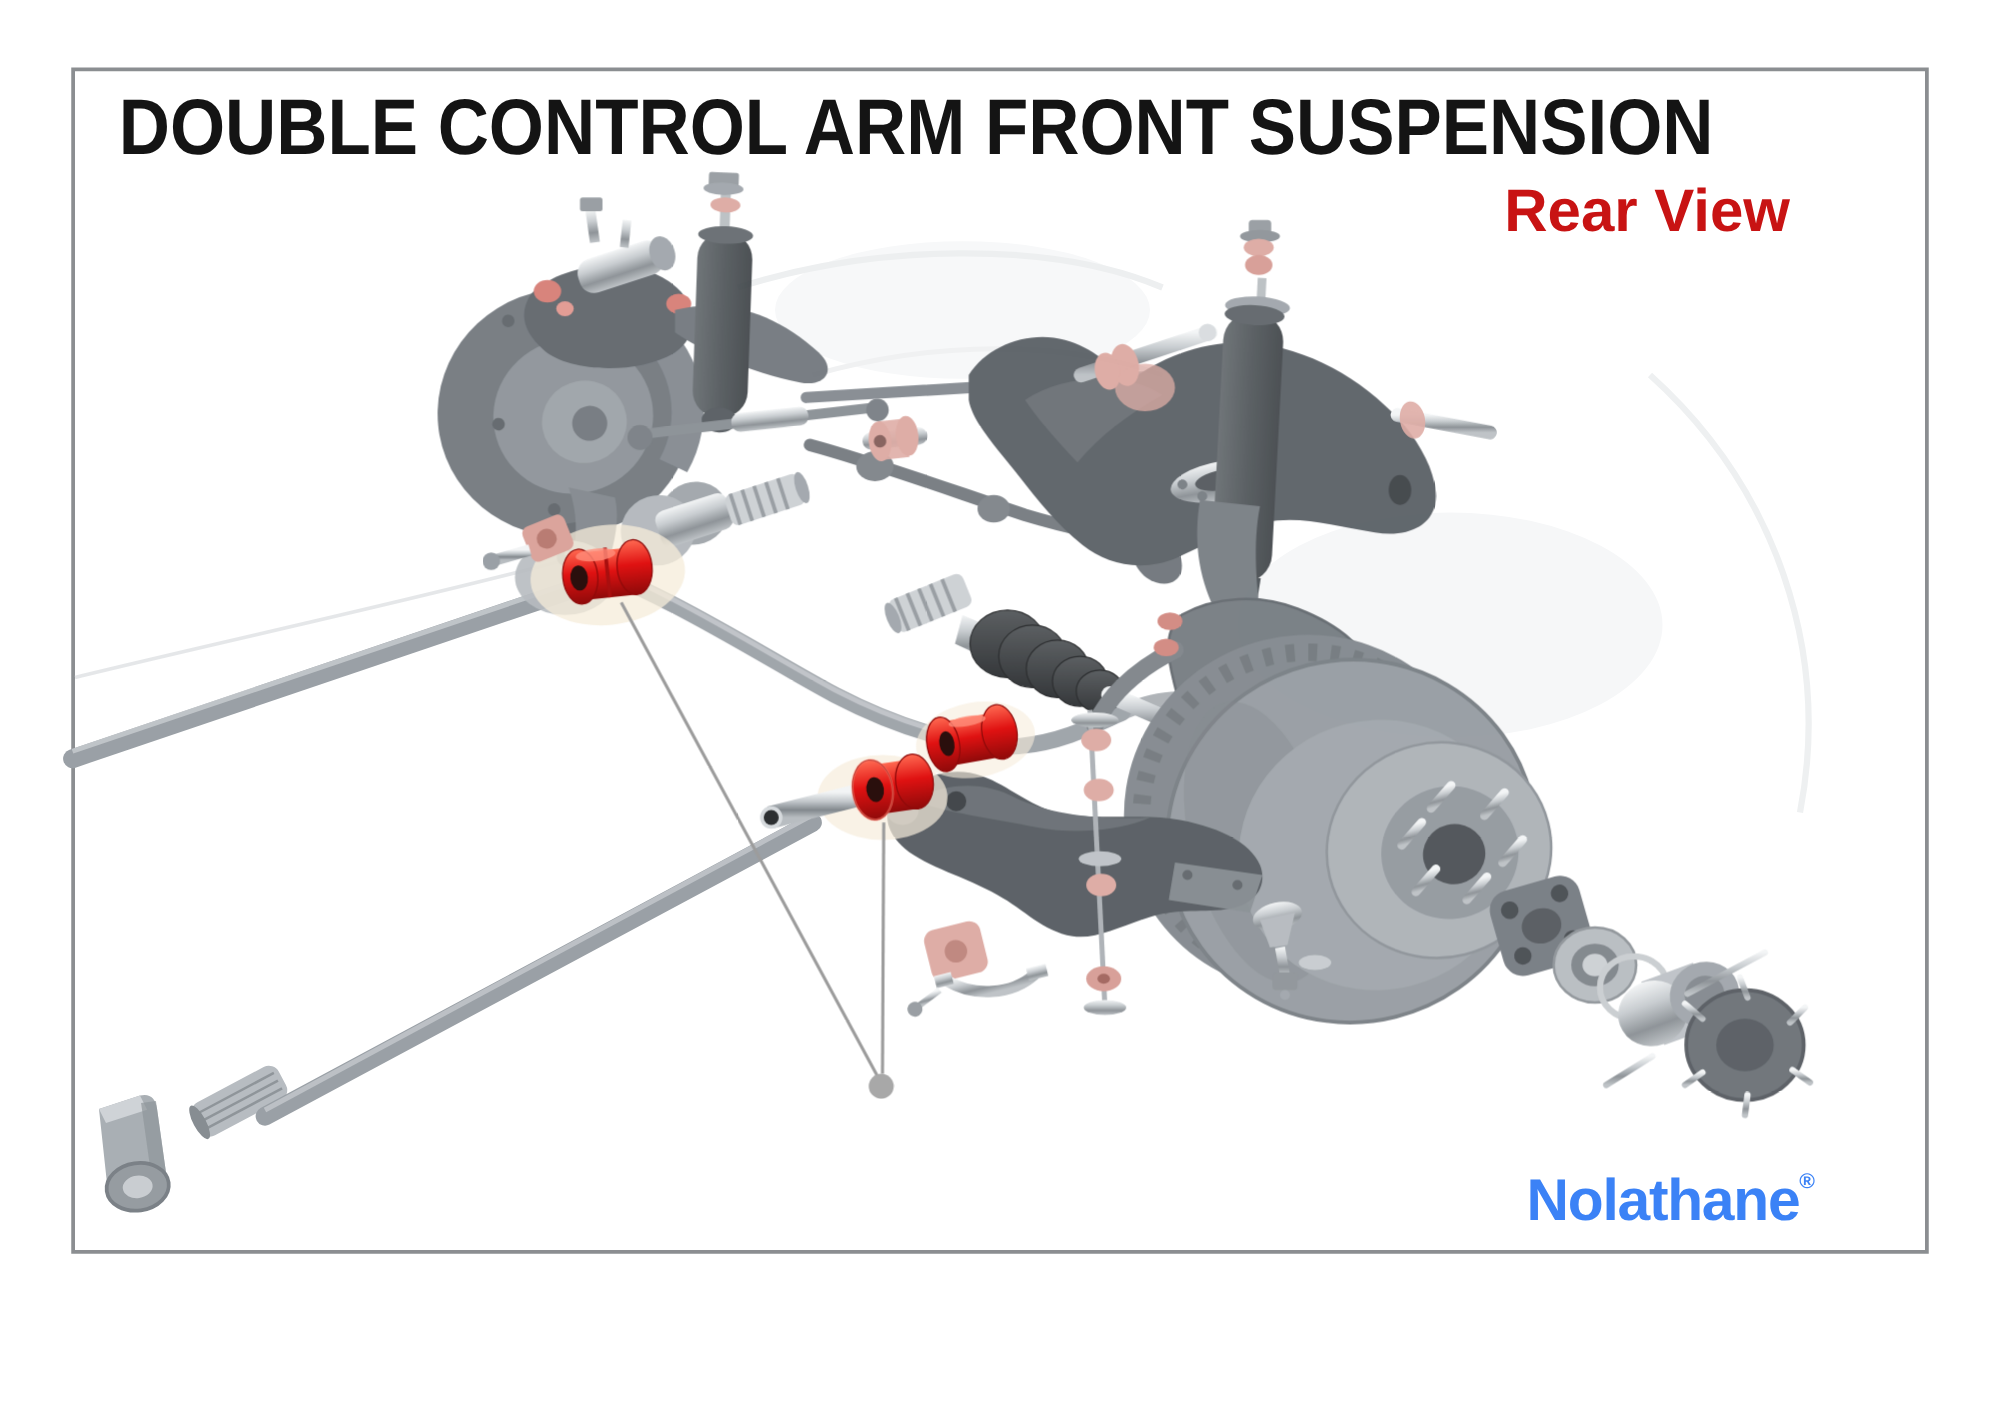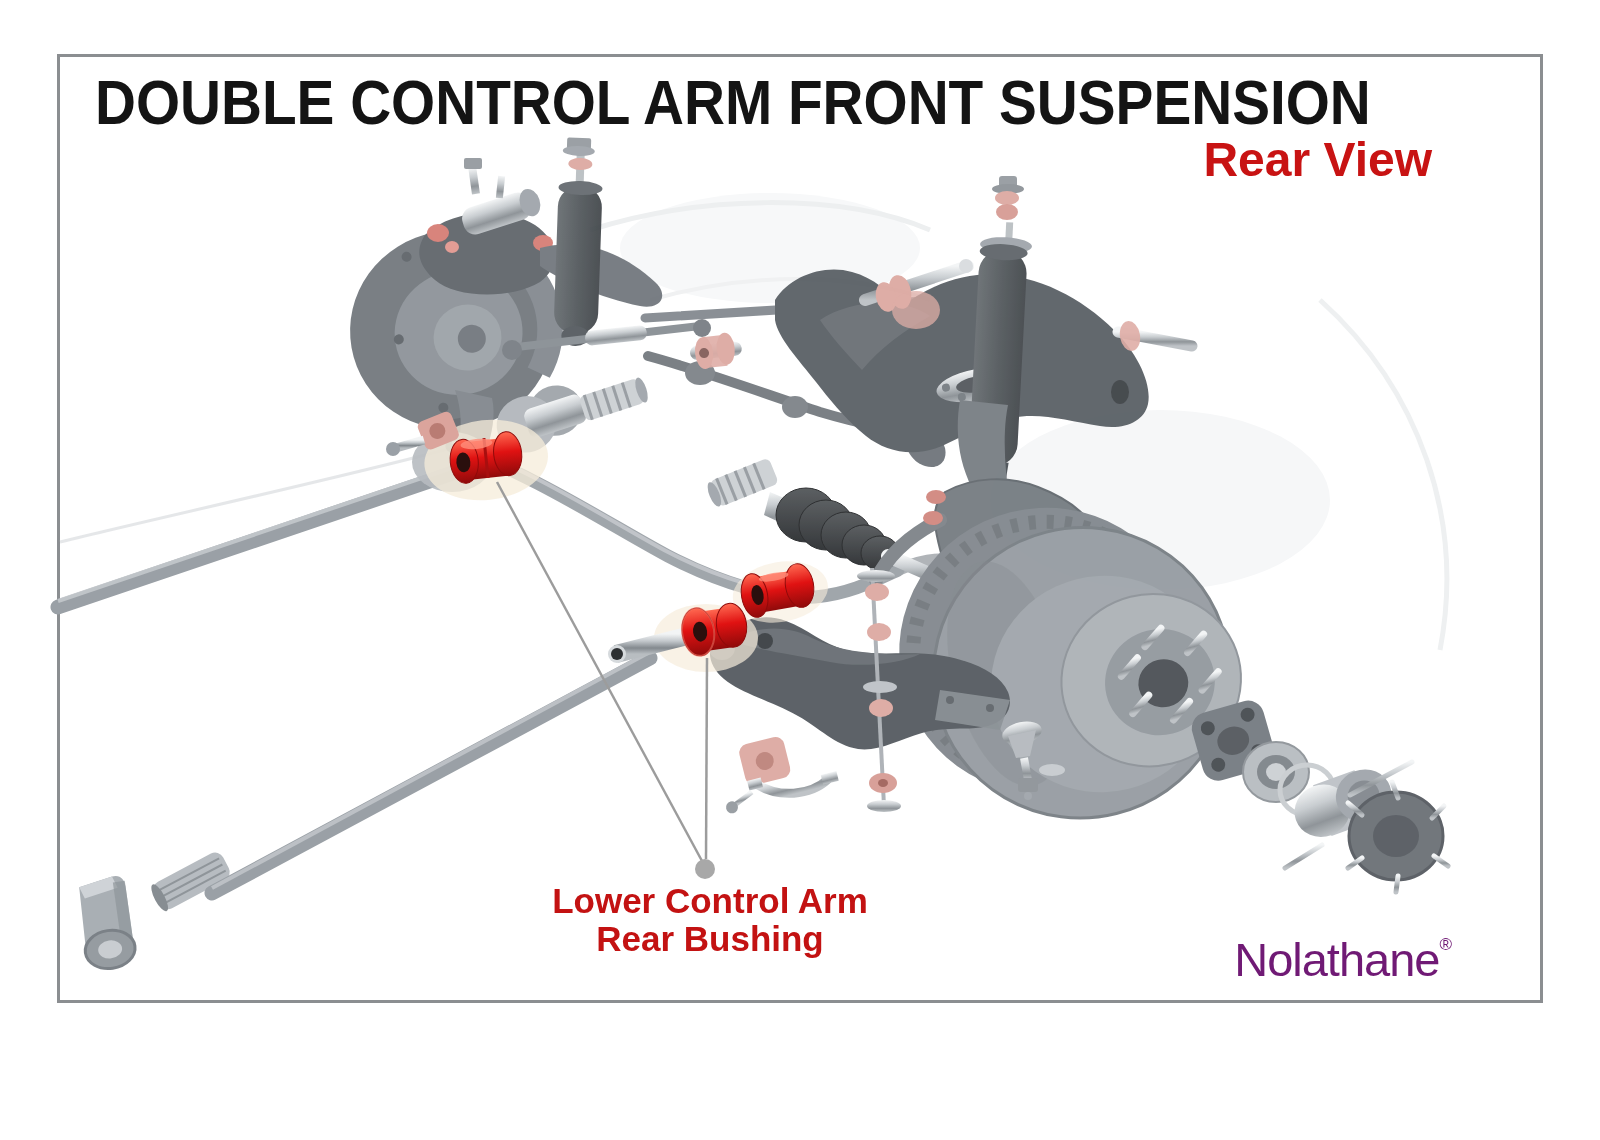--- a/index.html
+++ b/index.html
@@ -11,30 +11,30 @@
     position:absolute;left:57px;top:54px;width:1486px;height:949px;
     border:3px solid #8b8e91;box-sizing:border-box;background:#ffffff;
   }
   .art{position:absolute;left:0;top:0;width:1600px;height:1140px;}
   .title{
     position:absolute;left:95px;top:66px;margin:0;
     font-size:63px;font-weight:700;letter-spacing:0px;color:#141414;
     transform:scaleX(.90);transform-origin:left top;white-space:nowrap;
   }
   .view-label{
-    position:absolute;right:112px;top:132px;
+    position:absolute;right:112px;top:142px;
     font-size:48px;font-weight:700;color:#c81313;white-space:nowrap;
   }
   .callout{
     position:absolute;left:480px;top:882px;width:460px;text-align:center;
     font-size:35px;font-weight:700;color:#c31212;line-height:38px;
   }
   .brand{
     position:absolute;right:92px;top:932px;
-    font-size:47px;font-weight:400;color:#701a75;letter-spacing:-1px;white-space:nowrap;
+    font-size:47px;font-weight:700;color:#3b82f6;letter-spacing:-1px;white-space:nowrap;
   }
   .brand sup{font-size:17px;vertical-align:26px;letter-spacing:0;}
 </style>
 </head>
 <body>
 
 <div class="page">
   <div class="frame"></div>
 
   <svg class="art" viewBox="0 0 1600 1140" aria-hidden="true">
@@ -381,19 +381,15 @@
     <g>
       <line x1="497" y1="482" x2="702" y2="861" stroke="#9c9c9c" stroke-width="2.5"></line>
       <line x1="707" y1="658" x2="706" y2="859" stroke="#9c9c9c" stroke-width="2.5"></line>
       <circle cx="705" cy="869" r="10" fill="#a8a8a8"></circle>
     </g>
   </svg>
 
   <h1 class="title">DOUBLE CONTROL ARM FRONT SUSPENSION</h1>
   <div class="view-label">Rear View</div>
 
-  <div class="callout">
-    <div>Lower Control Arm</div>
-    <div>Rear Bushing</div>
-  </div>
 
   <div class="brand"><span>Nolathane</span><sup>®</sup></div>
 </div>
 
 </body></html>

